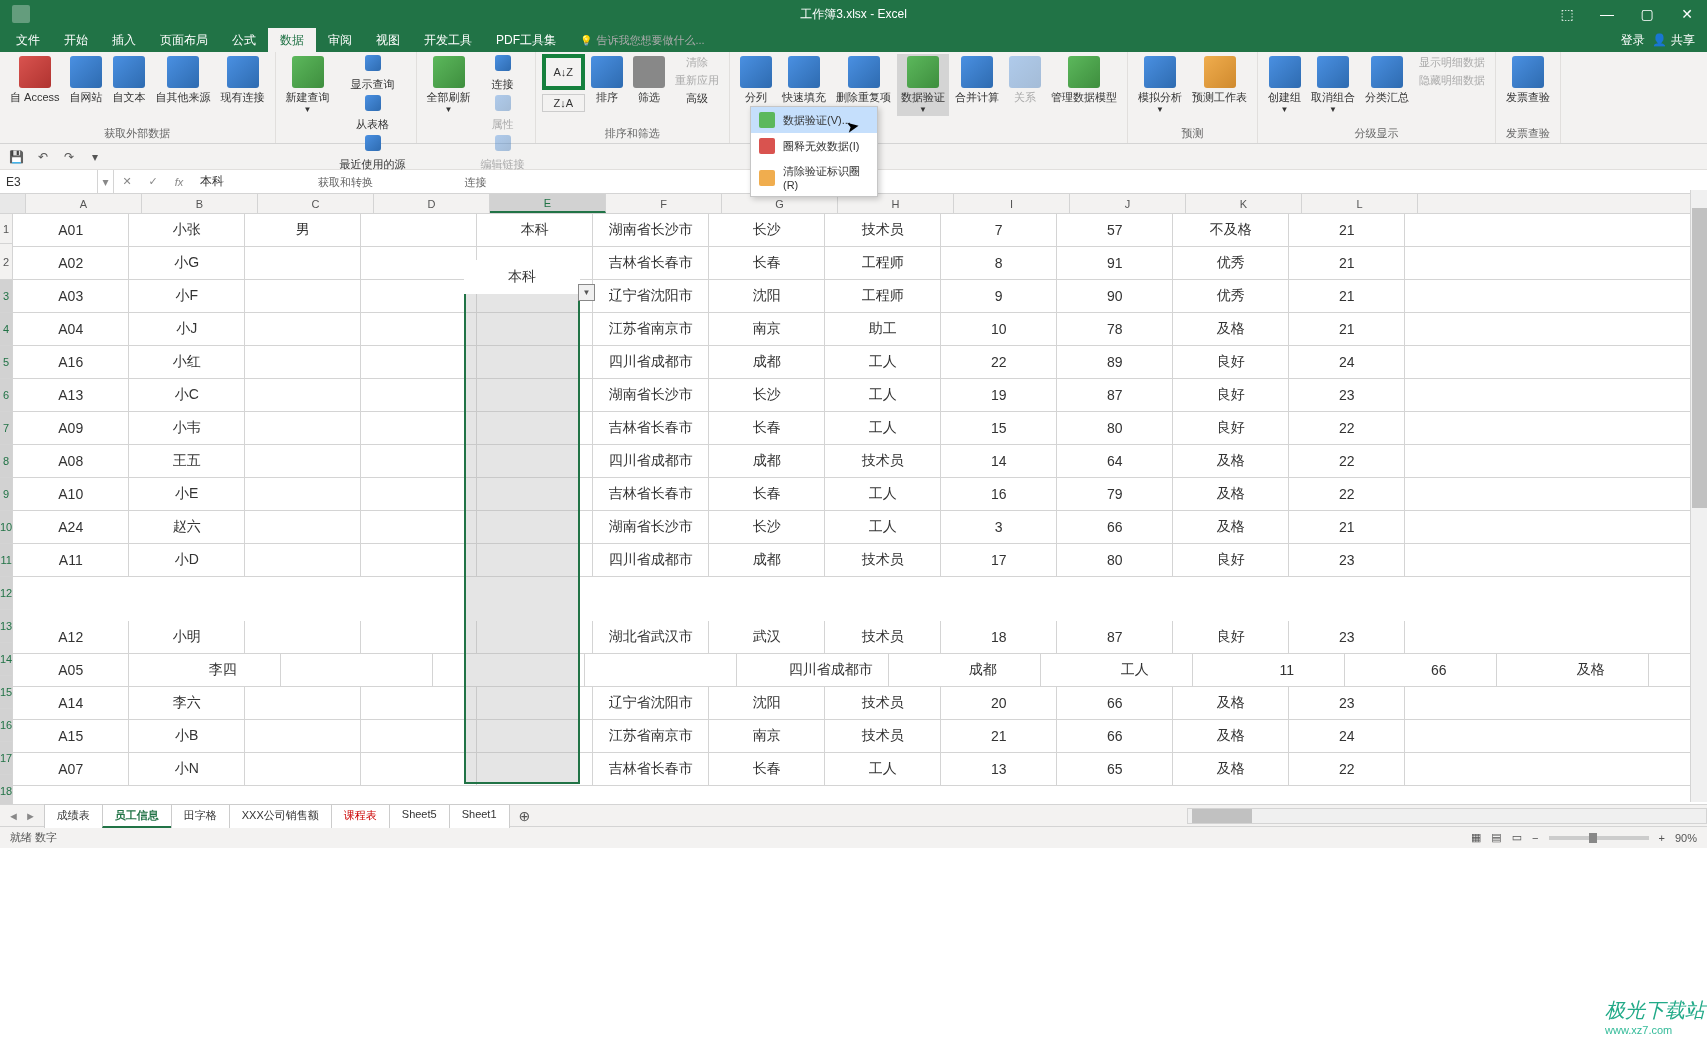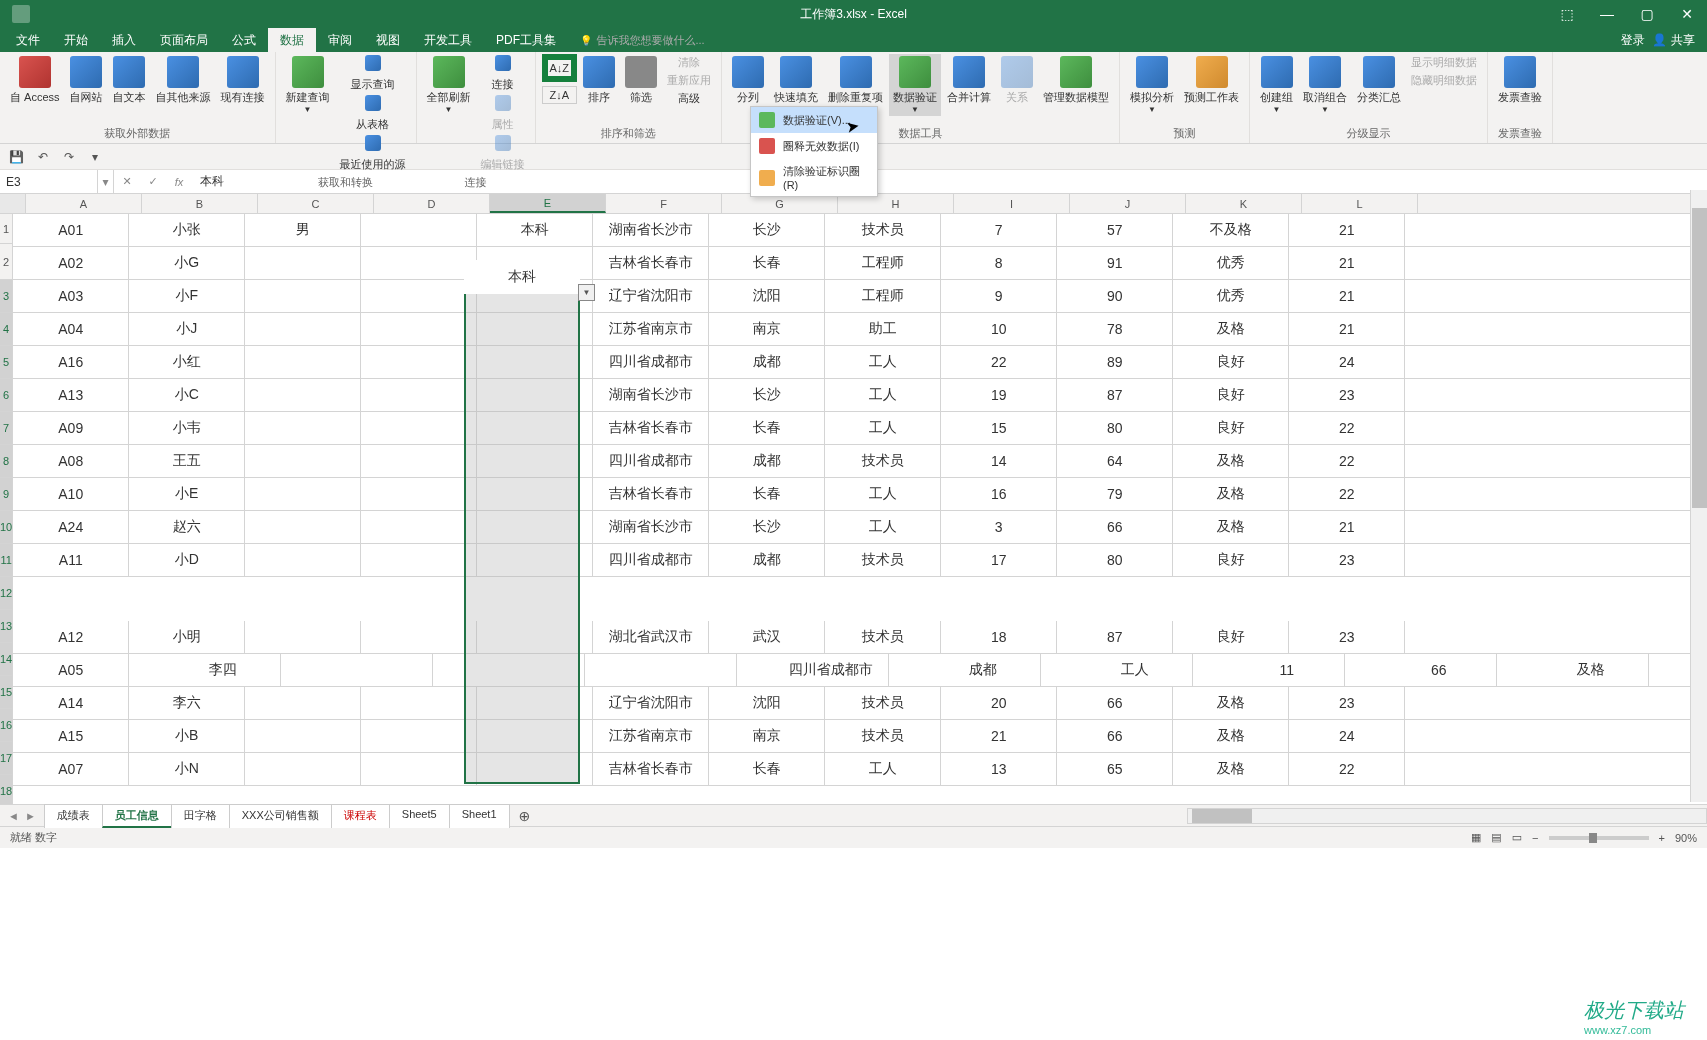--- a/index.html
+++ b/index.html
@@ -85,21 +85,21 @@
 .hscroll { margin-left: auto; width: 520px; height: 16px; background: #f0f0f0; border: 1px solid #d4d4d4; display:flex; }
 .hscroll-thumb { width: 60px; background: #c1c1c1; margin-left: 4px; }
 
 
 .statusbar { height: 22px; background: #f3f2f1; border-top: 1px solid #d4d4d4; display: flex; align-items: center; padding: 0 10px; font-size: 11px; color: #555; }
 .statusbar-right { margin-left: auto; display: flex; align-items: center; gap: 10px; }
 .zoom-slider { width: 100px; height: 4px; background: #ccc; position: relative; }
 .zoom-slider::after { content: ""; position: absolute; left: 40%; top: -3px; width: 8px; height: 10px; background: #888; }
 
 
-.watermark { position: absolute; bottom: 4px; right: 23px; font-size: 11px; color: #3b9; z-index: 200;}
+.watermark { position: absolute; bottom: 4px; right: 2px; font-size: 11px; color: #3b9; z-index: 200;}
 .watermark .logo { font-size: 20px; font-style: italic; color: #2a8; }
 
 
 .vscroll { position: absolute; right: 0; top: 190px; width: 17px; height: 612px; background: #f0f0f0; border-left: 1px solid #d4d4d4; }
 .vscroll-thumb { position: absolute; top: 18px; width: 15px; left: 1px; height: 300px; background: #c1c1c1; }
 </style>
 </head>
 <body>
 
 <div class="titlebar">
@@ -207,21 +207,21 @@
             <span>编辑链接</span>
           </div>
       </div>
     </div>
     <div class="ribbon-group-label">连接</div>
   </div>
 
   <div class="ribbon-group">
     <div class="ribbon-group-content">
       <div class="ribbon-small-row" style="justify-content:center;gap:4px">
-        <div class="ribbon-small-item" style="border:6px solid #15803d;padding:2px">
+        <div class="ribbon-small-item" style="border:4px solid #15803d;padding:8px">
             <span>A↓Z</span>
           </div>
         <div class="ribbon-small-item" style="border:1px solid #ccc;padding:2px">
             <span>Z↓A</span>
           </div>
       </div>
       <div class="ribbon-btn">
           <div class="ribbon-icon"></div>
           <span>排序</span>
         </div>
@@ -269,21 +269,20 @@
         </div>
       <div class="ribbon-btn" style="color:#aaa">
           <div class="ribbon-icon" style="opacity:0.4"></div>
           <span>关系</span>
         </div>
       <div class="ribbon-btn">
           <div class="ribbon-icon green"></div>
           <span>管理数据模型</span>
         </div>
     </div>
-    <div class="ribbon-group-label">数据工具</div>
   </div>
 
   <div class="ribbon-group">
     <div class="ribbon-group-content">
       <div class="ribbon-btn">
           <div class="ribbon-icon"></div>
           <span>模拟分析</span>
           <span style="font-size:8px">▼</span>
         </div>
       <div class="ribbon-btn">

